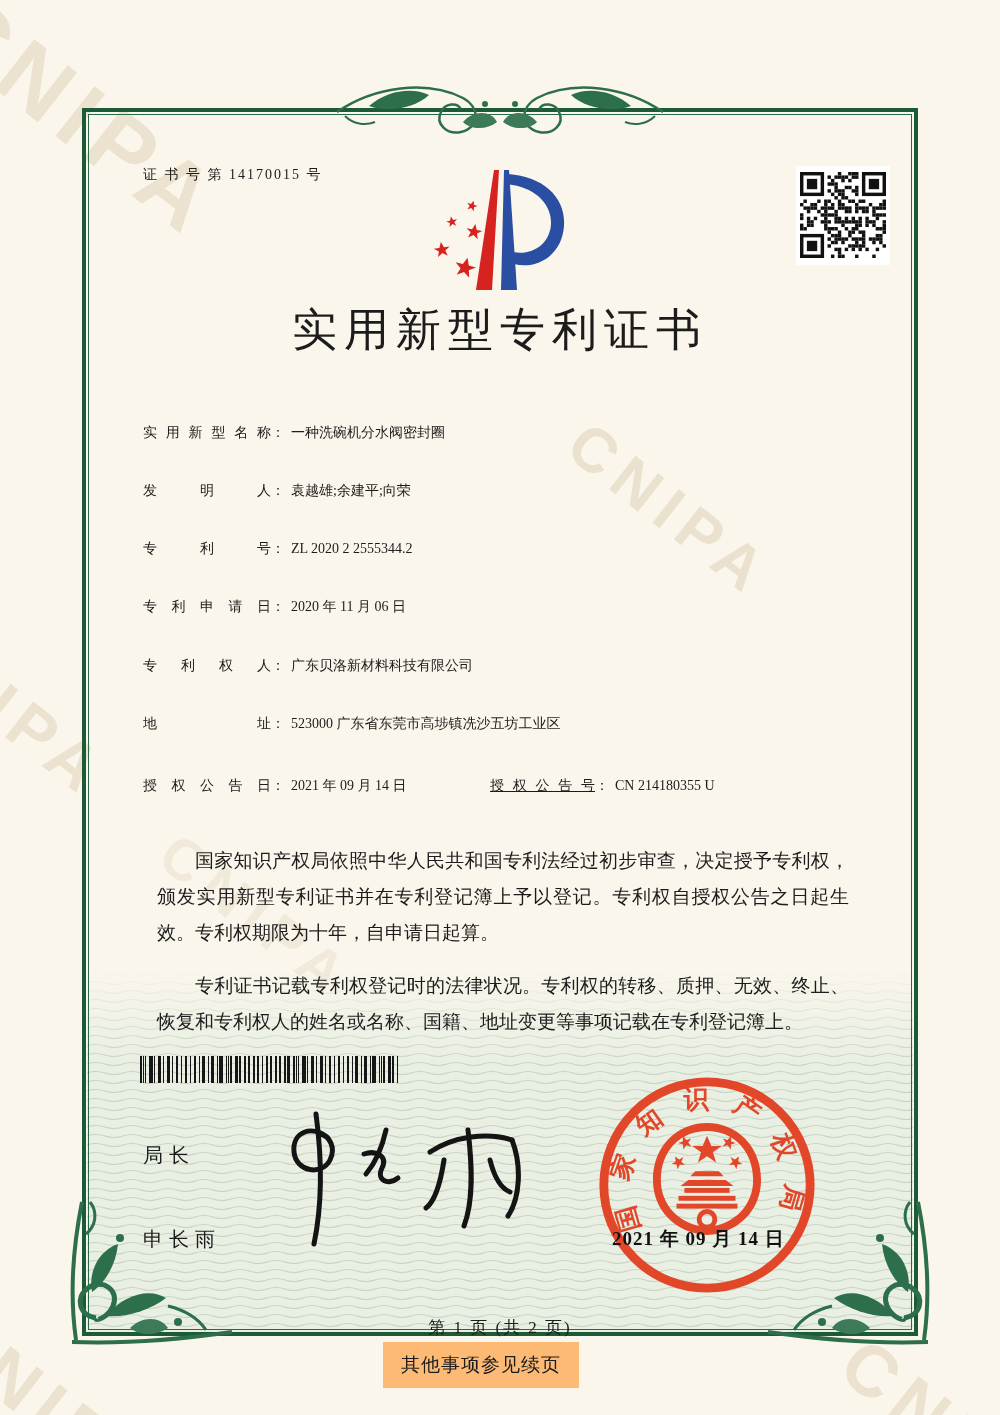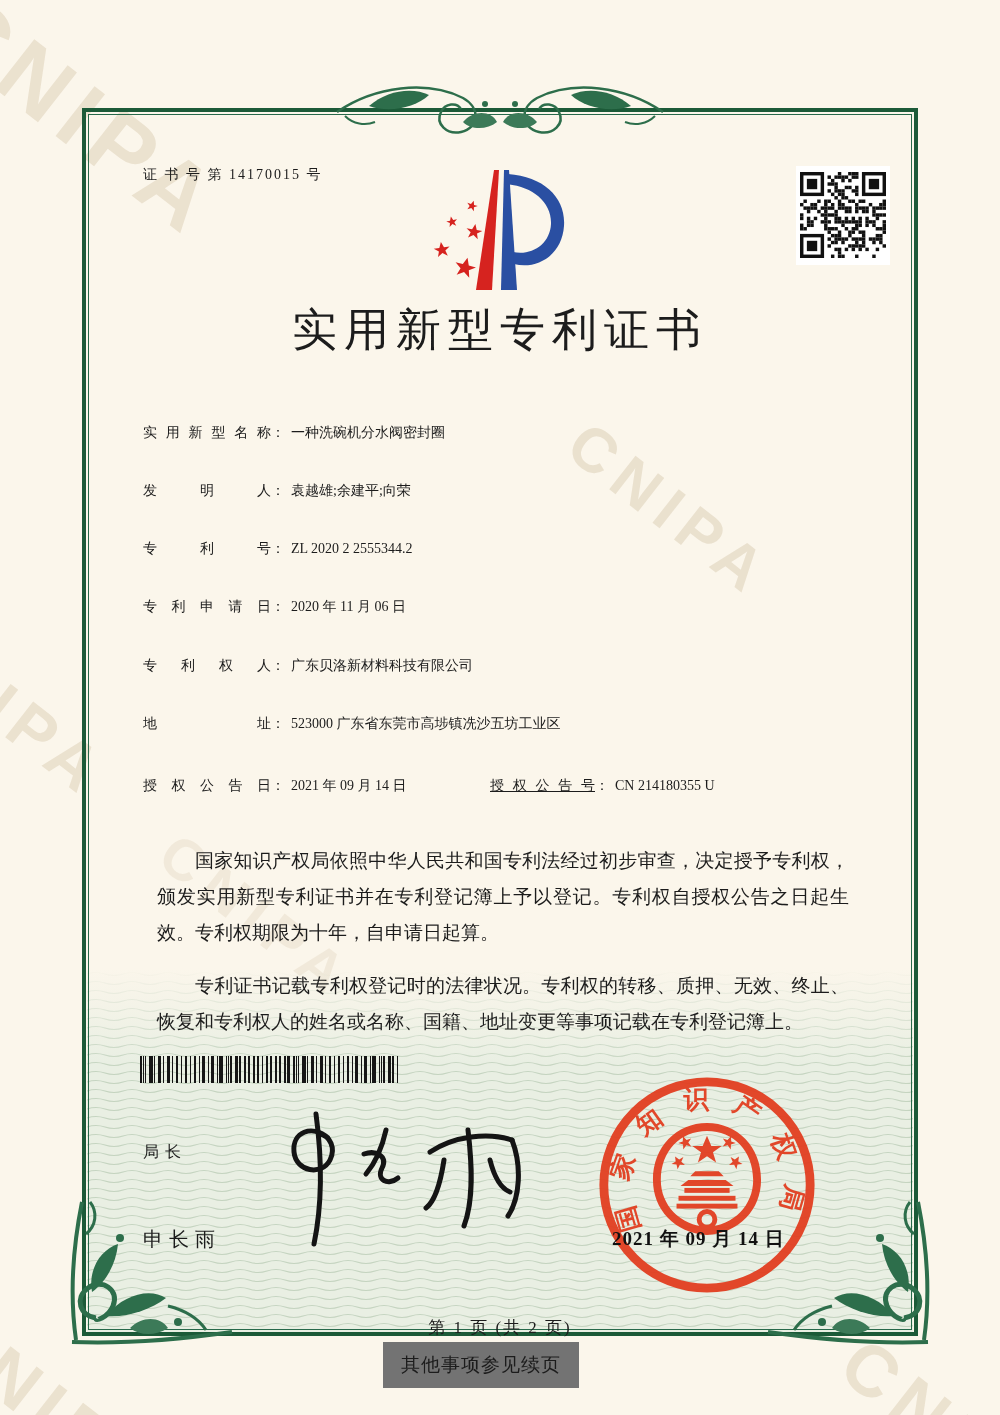--- a/index.html
+++ b/index.html
@@ -43,33 +43,33 @@
   .body-text{position:absolute;left:140px;top:826px;width:726px;font-size:19px;
              line-height:36px;text-align:justify;z-index:3;}
   .body-text p{margin:17px;text-indent:2em;}
 
   
   .barcode{position:absolute;left:140px;top:1056px;width:258px;height:27px;z-index:3;
      background-image:
        repeating-linear-gradient(90deg,#161616 0 2px,transparent 2px 5px,#161616 5px 6px,transparent 6px 9px),
        repeating-linear-gradient(90deg,transparent 0 3px,#161616 3px 4px,transparent 4px 11px,#161616 11px 13px,transparent 13px 17px);}
 
-  .signer-title{position:absolute;left:143px;top:1142px;font-size:16px;letter-spacing:6px;z-index:3;}
+  .signer-title{position:absolute;left:143px;top:1142px;font-size:20px;letter-spacing:6px;z-index:3;}
   .signer-name{position:absolute;left:143px;top:1186px;font-size:20px;letter-spacing:6px;z-index:3;margin-top:40px;}
   .signature{position:absolute;left:262px;top:1104px;z-index:3;}
 
   
   .seal{position:absolute;left:594px;top:1072px;width:226px;height:226px;z-index:4;opacity:.93;}
   .seal-date{position:absolute;left:612px;top:1226px;width:180px;font-size:19px;font-weight:bold;
              letter-spacing:1px;color:#111;z-index:5;white-space:nowrap;}
 
   .page-indicator{position:absolute;left:0;top:1288px;width:100%;text-align:center;
                   font-size:17px;letter-spacing:2px;z-index:3;margin-top:28px;}
 
-  .cont-box{position:absolute;left:383px;top:1342px;width:196px;height:46px;background:#737373;
+  .cont-box{position:absolute;left:383px;top:1342px;width:196px;height:46px;background:#fdba74;
             z-index:3;display:flex;align-items:center;justify-content:center;}
   .cont-box span{font-size:19px;letter-spacing:1px;}
 
   .ornament{position:absolute;z-index:2;}
 </style>
 </head>
 <body>
 
 <div class="page">
 

